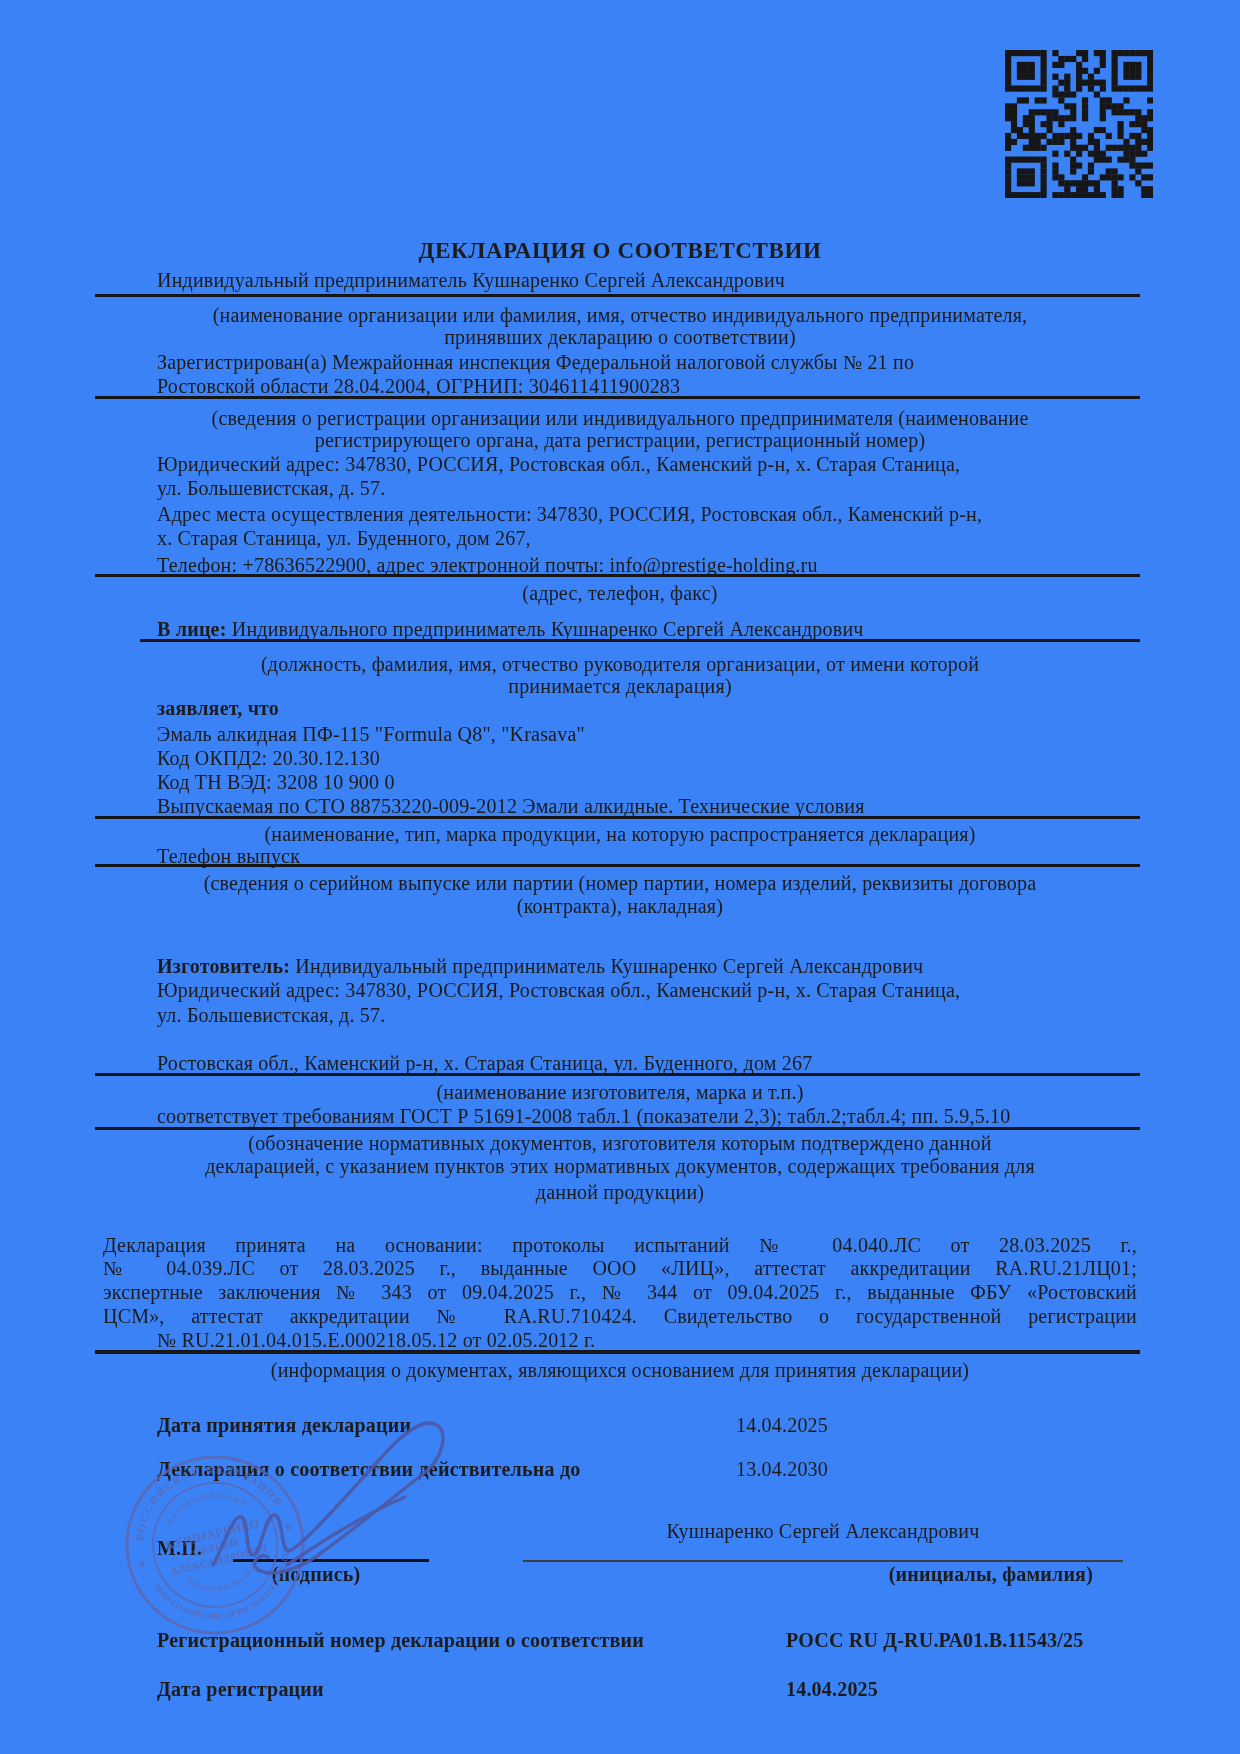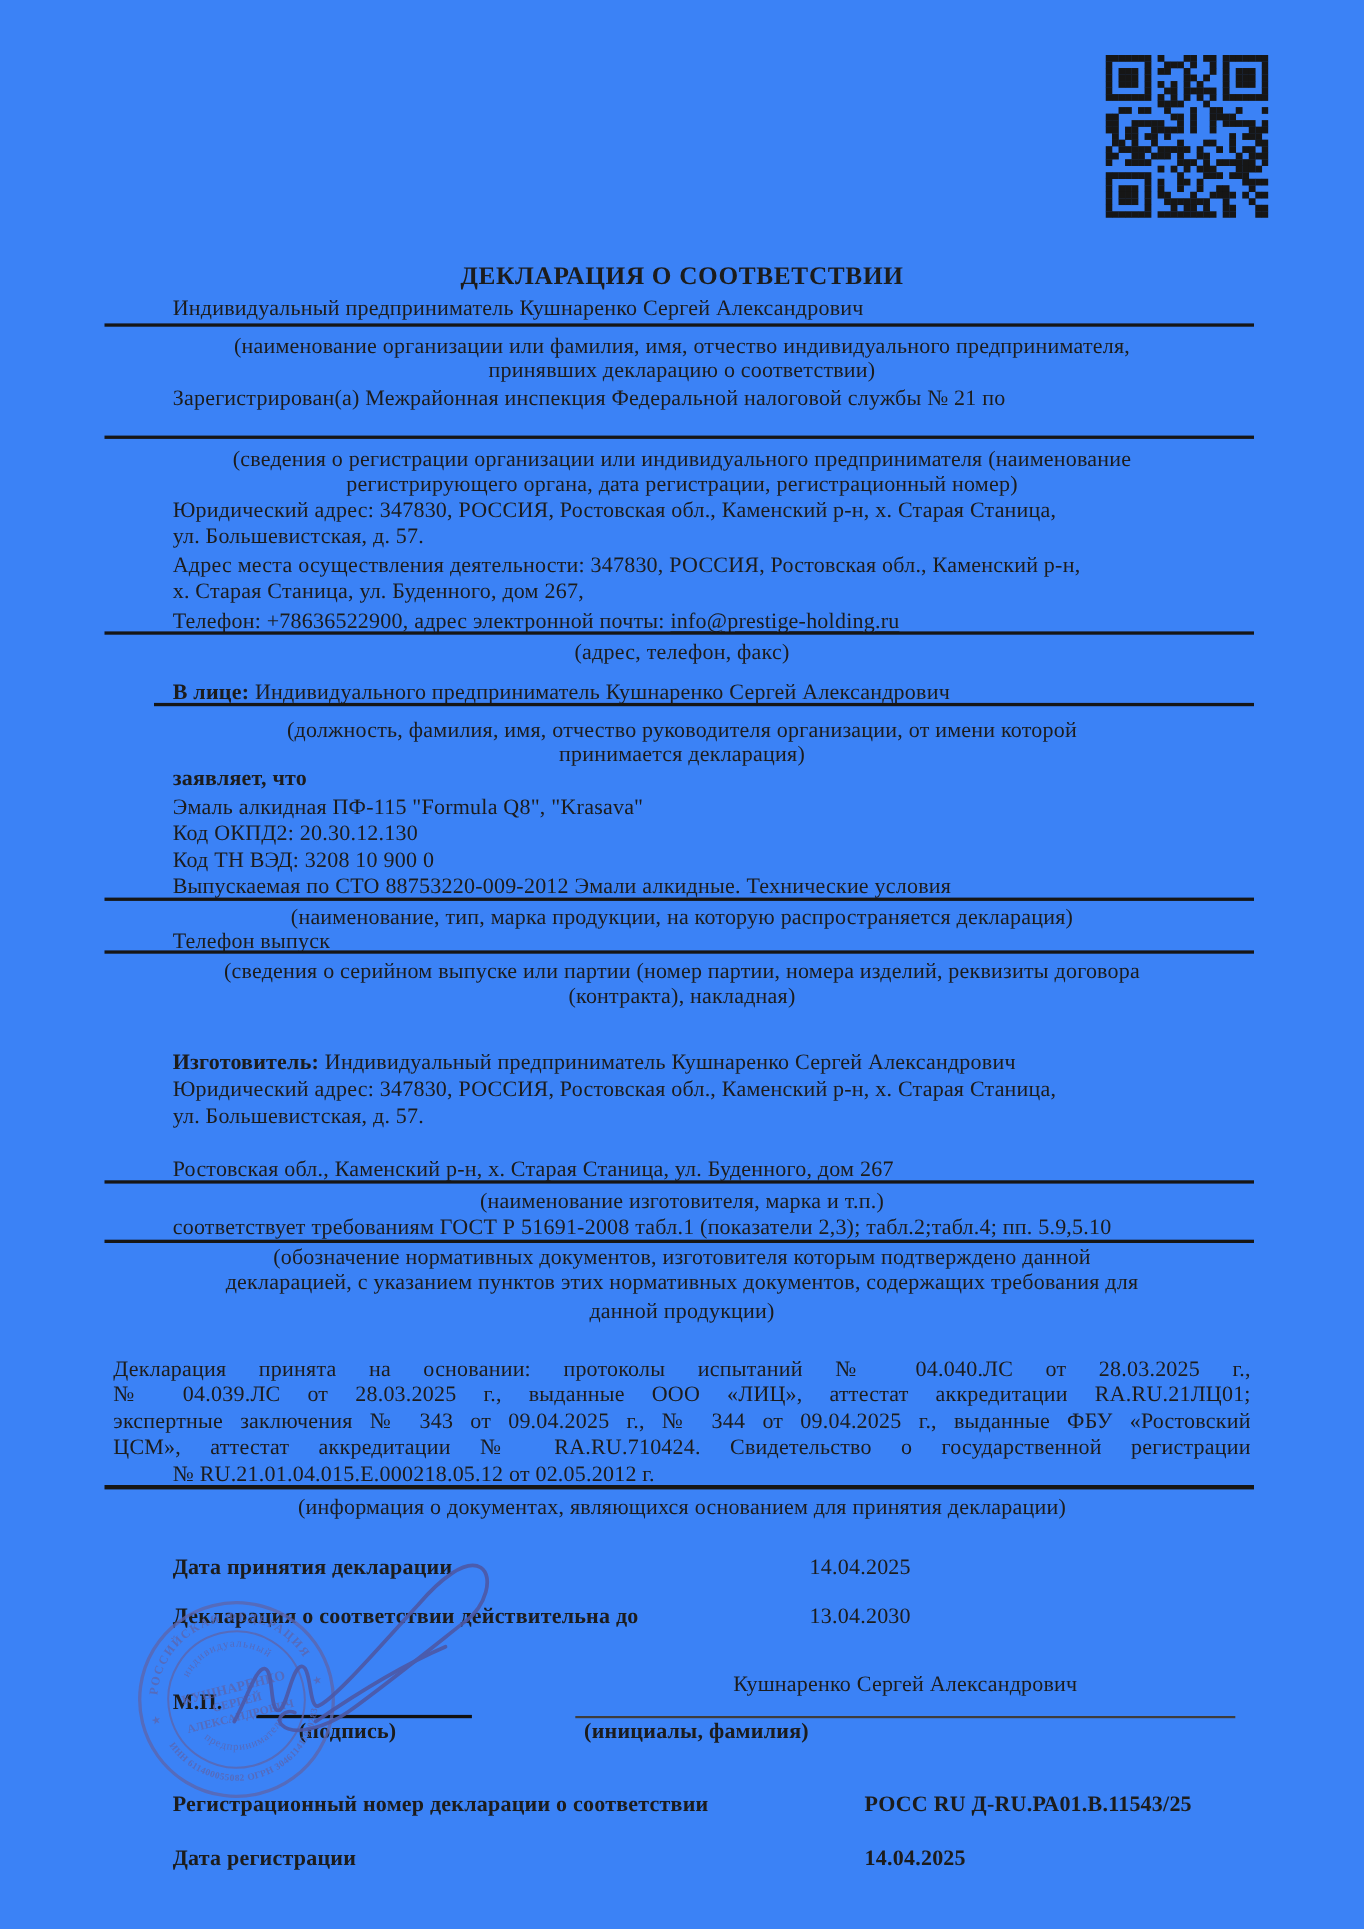--- a/index.html
+++ b/index.html
@@ -352,20 +352,21 @@
     </svg>
 
   <div class="title" style="top:238px">ДЕКЛАРАЦИЯ О СООТВЕТСТВИИ</div>
 
   <div class="l" style="top:268px">Индивидуальный предприниматель Кушнаренко Сергей Александрович</div>
   <div class="rule" style="top:294px"></div>
   <div class="c" style="top:303px">(наименование организации или фамилия, имя, отчество индивидуального предпринимателя,</div>
   <div class="c" style="top:325px">принявших декларацию о соответствии)</div>
 
   <div class="l" style="top:350px">Зарегистрирован(а) Межрайонная инспекция Федеральной налоговой службы № 21 по</div>
+  <div class="l" style="top:374px">Ростовской области 28.04.2004, ОГРНИП: 304611411900283</div>
   <div class="rule" style="top:396px"></div>
   <div class="c" style="top:406px">(сведения о регистрации организации или индивидуального предпринимателя (наименование</div>
   <div class="c" style="top:428px">регистрирующего органа, дата регистрации, регистрационный номер)</div>
 
   <div class="l" style="top:452px">Юридический адрес: 347830, РОССИЯ, Ростовская обл., Каменский р-н, х. Старая Станица,</div>
   <div class="l" style="top:476px">ул. Большевистская, д. 57.</div>
   <div class="l" style="top:502px">Адрес места осуществления деятельности: 347830, РОССИЯ, Ростовская обл., Каменский р-н,</div>
   <div class="l" style="top:526px">х. Старая Станица, ул. Буденного, дом 267,</div>
 
   <div class="l" style="top:553px"><span>Телефон: +78636522900, адрес электронной почты: </span><span class="u">info@prestige-holding.ru</span></div>
@@ -414,21 +415,21 @@
   <div class="l b" style="top:1413px">Дата принятия декларации</div>
   <div class="val" style="top:1413px;left:736px">14.04.2025</div>
   <div class="l b" style="top:1457px">Декларация о соответствии действительна до</div>
   <div class="val" style="top:1457px;left:736px">13.04.2030</div>
 
   <div class="val" style="top:1519px;left:523px;width:600px;text-align:center">Кушнаренко Сергей Александрович</div>
   <div class="l b" style="top:1536px">М.П.</div>
   <div class="sigline" style="top:1559px;left:233px;width:196px;height:3px"></div>
   <div class="sigline" style="top:1560px;left:523px;width:600px;height:2px;background:#3d3d3d"></div>
   <div class="val b" style="top:1562px;left:203px;width:226px;text-align:center">(подпись)</div>
-  <div class="val b" style="top:1562px;left:531px;width:600px;text-align:left">(инициалы, фамилия)</div>
+  <div class="val b" style="top:1562px;left:493px;width:600px;text-align:right">(инициалы, фамилия)</div>
 
   <div class="l b" style="top:1628px">Регистрационный номер декларации о соответствии</div>
   <div class="val b" style="top:1628px;left:786px">РОСС RU Д-RU.РА01.В.11543/25</div>
   <div class="l b" style="top:1677px">Дата регистрации</div>
   <div class="val b" style="top:1677px;left:786px">14.04.2025</div>
 
   <svg class="stamp-svg" style="left:120px;top:1450px;opacity:.82" width="190" height="190" viewBox="0 0 190 190">
     <defs>
       <path id="arcTopOuter" d="M 23,95 A 72,72 0 0 1 167,95" fill="none"></path>
       <path id="arcBottomOuter" d="M 21,95 A 74,74 0 0 0 169,95" fill="none"></path>

